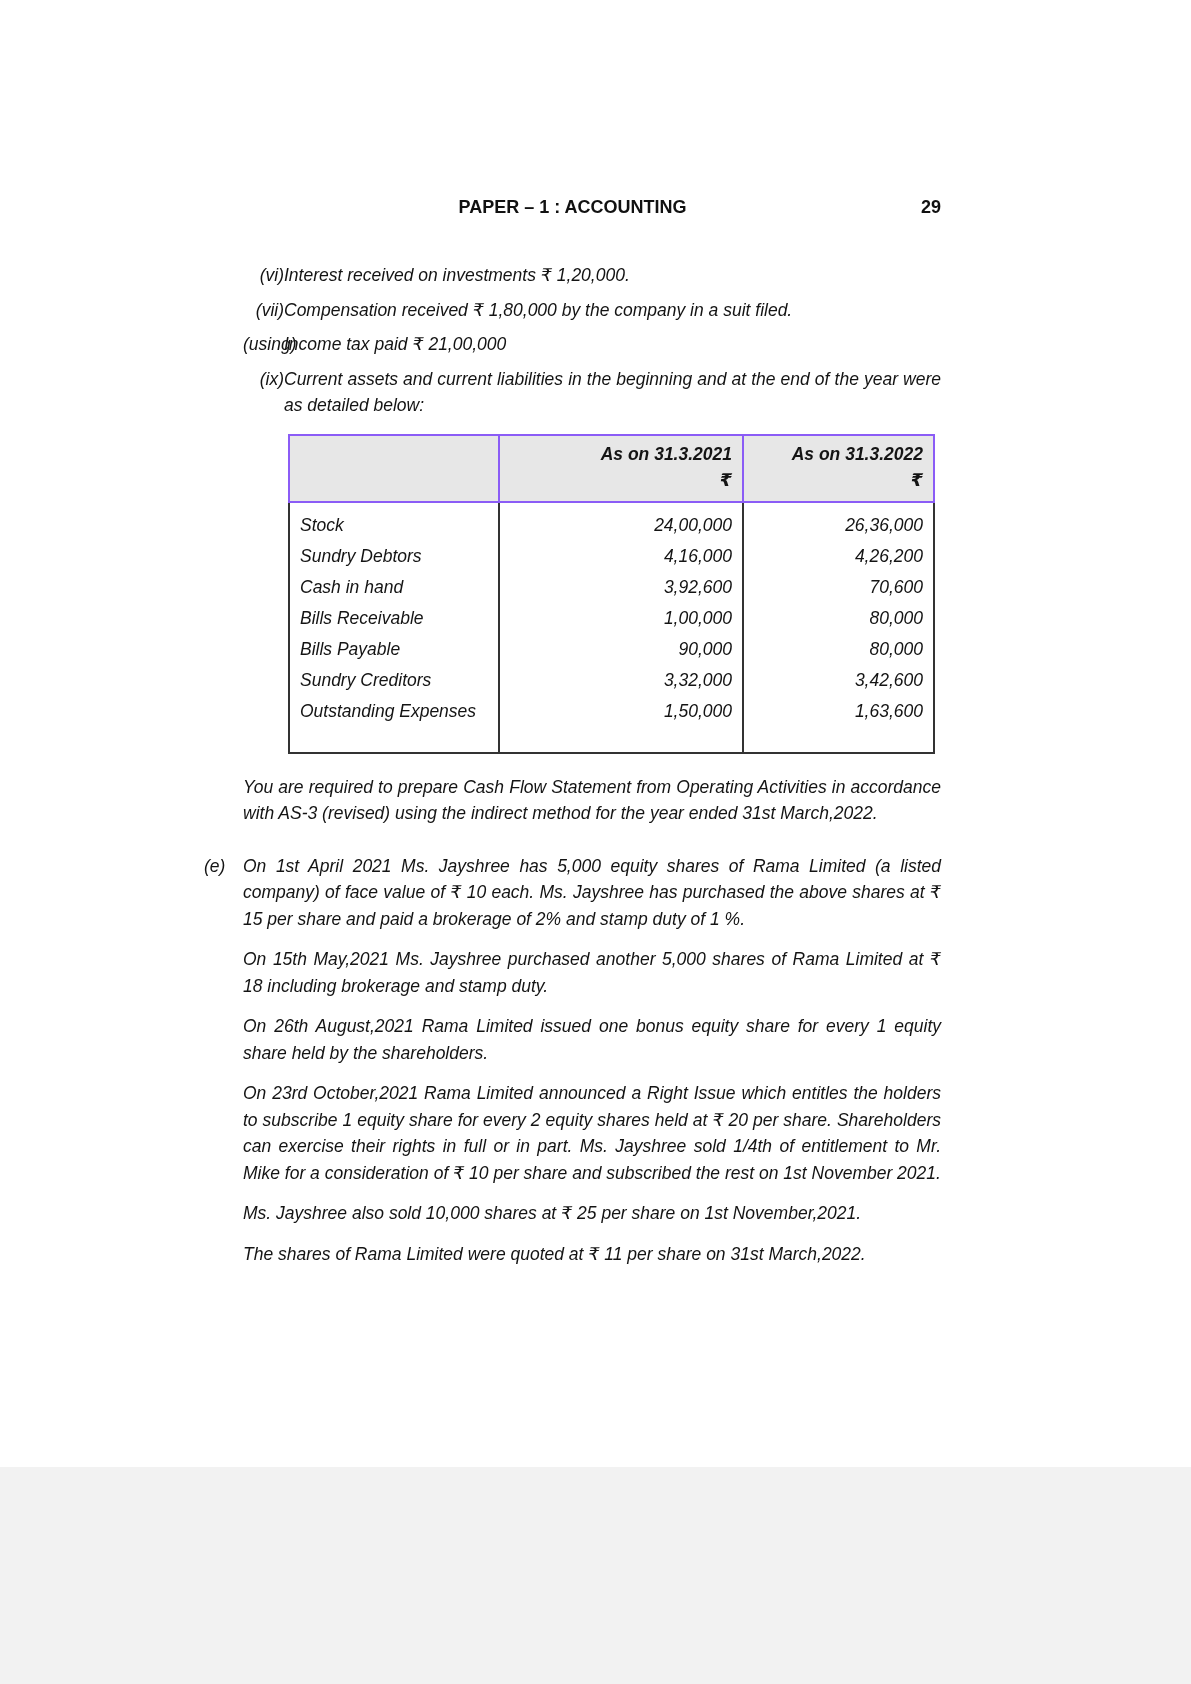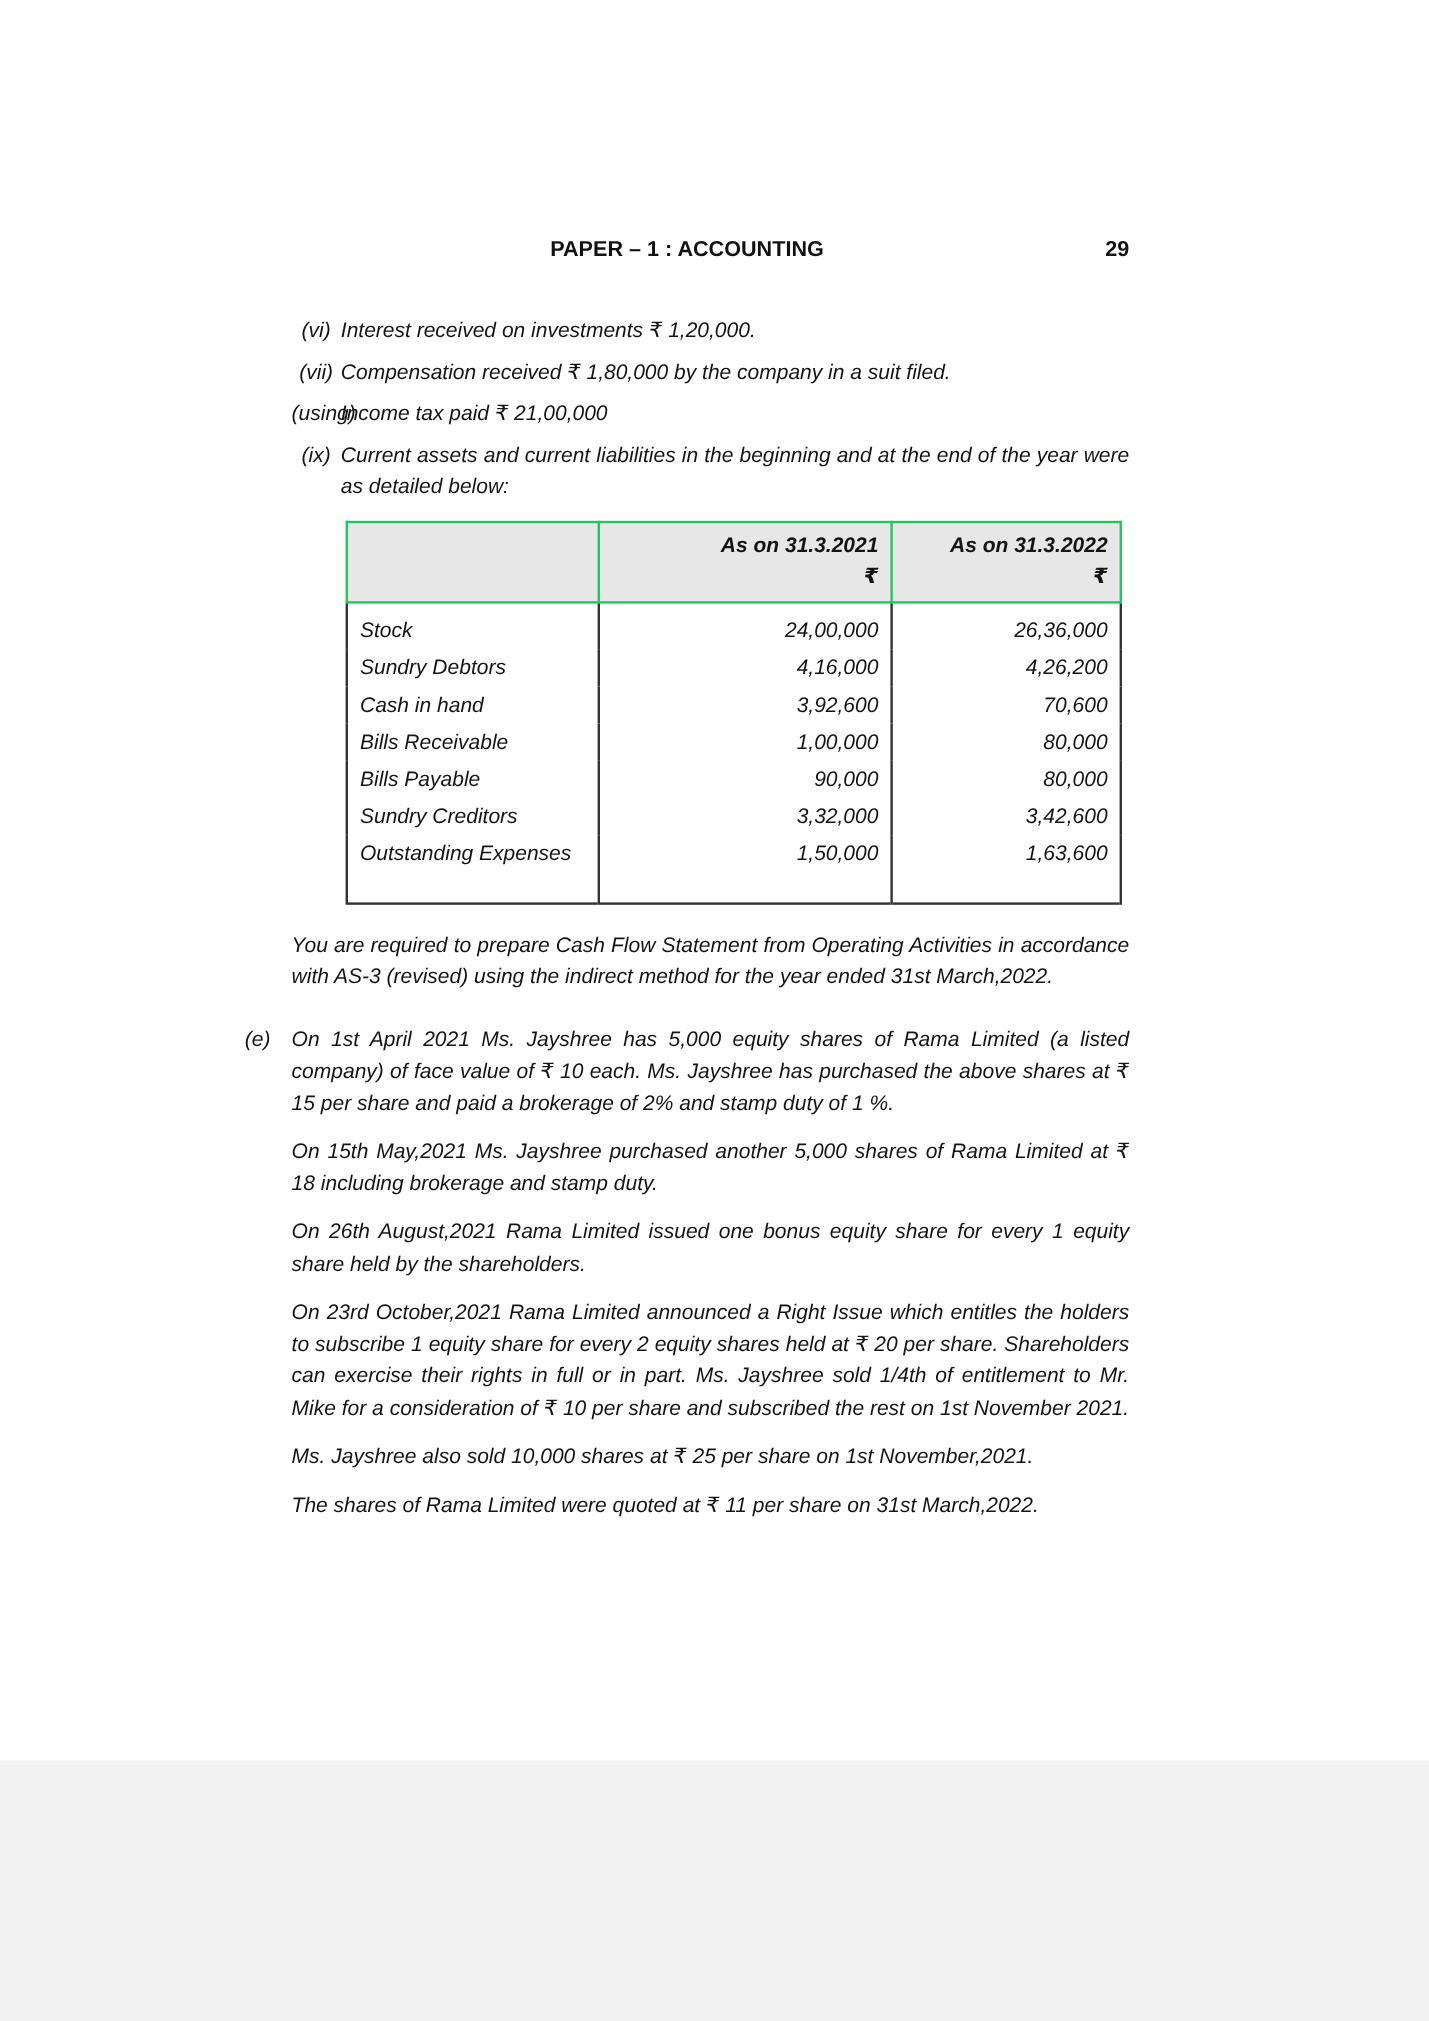--- a/index.html
+++ b/index.html
@@ -41,39 +41,39 @@
   }
   .q-list { margin-left: 39px; }
   .q-item {
     display: grid;
     grid-template-columns: 41px 1fr;
     font-style: italic;
     font-size: 17.5px;
     line-height: 26.5px;
     margin-bottom: 8px;
   }
-  .q-item .q-marker { text-align: center; }
+  .q-item .q-marker { text-align: right; }
   .q-item .q-text  { text-align: justify; }
 
   .table-wrap { margin: 15px 0 20px 84px; }
   .acct-table {
     border-collapse: collapse;
     width: 639px;
     table-layout: fixed;
     font-size: 17.5px;
     font-style: italic;
     color: #141414;
     border: 2px solid #333333;
   }
   .acct-table th {
     background: #e7e7e7;
     font-weight: 700;
     vertical-align: top;
     padding: 5px 10px 8px 10px;
-    border: 2px solid #22c55e;
+    border: 2px solid #8b5cf6;
   }
   .acct-table td {
     padding: 1px 10px;
     border-left: 2px solid #333333;
     border-right: 2px solid #333333;
     line-height: 29px;
   }
   .acct-table tbody tr:first-child td { padding-top: 8px; }
   .acct-table tbody tr:last-child td  { padding-bottom: 26px; }
   .c-label { width: 188px; text-align: left; margin-top: 32px; }

